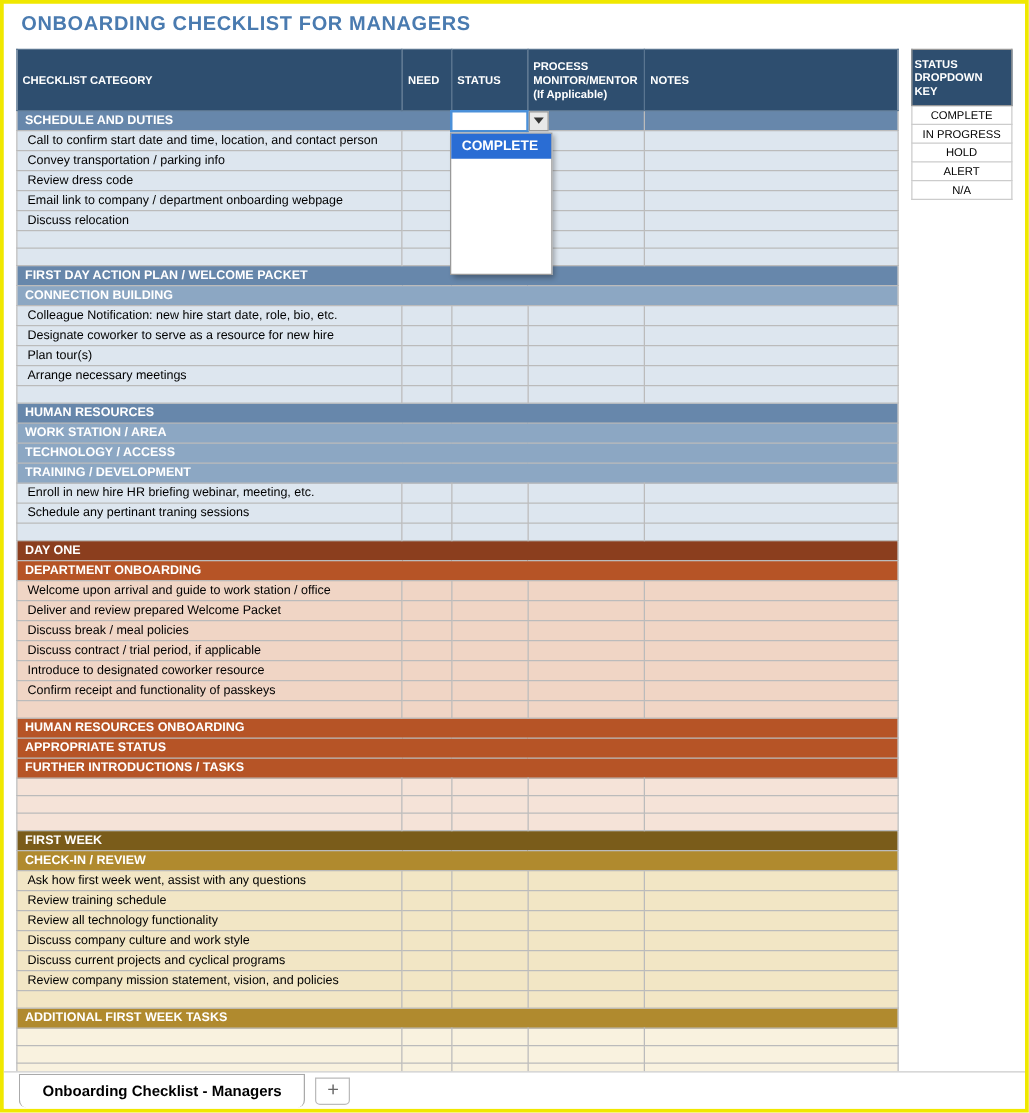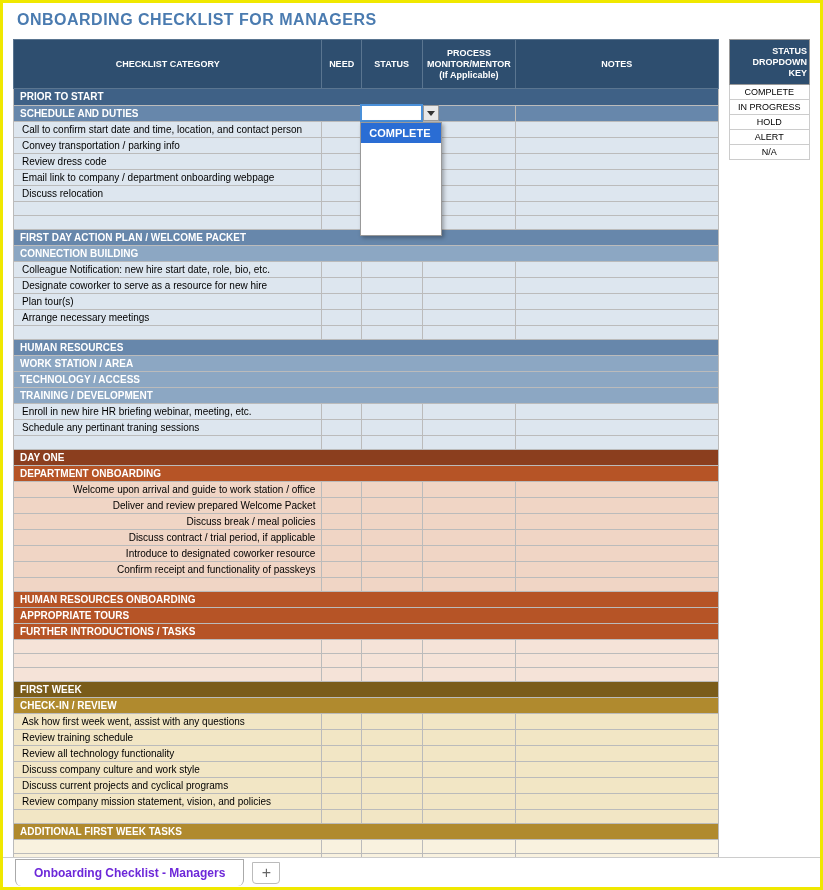--- a/index.html
+++ b/index.html
@@ -33,38 +33,38 @@
   width: 82px;
   border-collapse: collapse;
   font-size: 9px;
   align-self: flex-start;
 }
 .key-table th {
   background: #2e4e6f;
   color: #fff;
   font-weight: bold;
   padding: 6px 2px;
-  text-align: right;
+  text-align: left;
   border: 1px solid #999;
   line-height: 1.2;
 }
 .key-table td {
   background: #fff;
   text-align: center;
   padding: 2px;
   border: 1px solid #ccc;
   height: 14px;
 }
 .main-table th {
   background: #2e4e6f;
   color: #fff;
   font-size: 9px;
   font-weight: bold;
   padding: 8px 4px;
-  text-align: center;
+  text-align: left;
   border: 1px solid #5a7590;
   vertical-align: middle;
   line-height: 1.2;
 }
 .main-table th:first-child { width: 305px; }
 .main-table th:nth-child(2) { width: 39px; }
 .main-table th:nth-child(3) { width: 60px; }
 .main-table th:nth-child(4) { width: 90px; }
 .main-table th:nth-child(5) { width: 200px; margin-top: 20px; }
 .main-table td {
@@ -84,21 +84,21 @@
 tr.item td:first-child {
   padding-left: 8px;
 }
 tr.blank td { height: 14px; }
 .blue-dark { background: #3f6186; }
 .blue-med { background: #6787ab; }
 .blue-light { background: #8ca7c3; }
 .blue-row { background: #dde6ef; }
 .brown-dark { background: #8b3e1e; }
 .brown-med { background: #b65426; }
-.brown-row { background: #f0d5c5; text-align: right; }
+.brown-row { background: #f0d5c5; }
 .brown-light { background: #f5e3d8; }
 .gold-dark { background: #7a5c1a; }
 .gold-med { background: #b08a2e; }
 .gold-row { background: #f2e6c5; }
 .gold-lighter { background: #f9f2df; }
 
 .dropdown-cell {
   position: relative;
   background: #fff !important;
   border: 2px solid #4a90d9 !important;
@@ -154,21 +154,21 @@
   padding-left: 12px;
 }
 .sheet-tab {
   background: #fff;
   border: 1px solid #aaa;
   border-bottom: none;
   border-radius: 0 0 6px 6px;
   padding: 6px 18px;
   font-size: 12px;
   font-weight: bold;
-  color: #6d28d9;
+  color: #000000;
   box-shadow: 0 -1px 0 #fff inset;
 }
 .add-tab {
   margin-left: 8px;
   width: 28px;
   height: 22px;
   border: 1px solid #bbb;
   border-radius: 0 0 4px 4px;
   display: flex;
   align-items: center;
@@ -188,23 +188,20 @@
     <thead>
       <tr>
         <th>CHECKLIST CATEGORY</th>
         <th>NEED</th>
         <th>STATUS</th>
         <th>PROCESS MONITOR/MENTOR (If Applicable)</th>
         <th>NOTES</th>
       </tr>
     </thead>
     <tbody id="table-body">
-        <tr class="section blue-dark">
-          <td colspan="5" class="blue-dark">PRIOR TO START</td>
-        </tr>
         <tr class="section blue-med">
           <td colspan="2" class="blue-med">SCHEDULE AND DUTIES</td>
           <td class="dropdown-cell">
             <div class="dropdown-arrow"></div>
             <div class="dropdown-list">
               <div class="selected">COMPLETE</div>
               <div>IN PROGRESS</div>
               <div>HOLD</div>
               <div>ALERT</div>
               <div>N/A</div>
@@ -388,21 +385,21 @@
           <td class="brown-row"></td>
           <td class="brown-row"></td>
           <td class="brown-row"></td>
           <td class="brown-row"></td>
           <td class="brown-row"></td>
         </tr>
         <tr class="section brown-med">
           <td colspan="5" class="brown-med">HUMAN RESOURCES ONBOARDING</td>
         </tr>
         <tr class="section brown-med">
-          <td colspan="5" class="brown-med">APPROPRIATE TOURS</td>
+          <td colspan="5" class="brown-med">APPROPRIATE STATUS</td>
         </tr>
         <tr class="section brown-med">
           <td colspan="5" class="brown-med">FURTHER INTRODUCTIONS / TASKS</td>
         </tr>
         <tr class="blank brown-light">
           <td class="brown-light"></td>
           <td class="brown-light"></td>
           <td class="brown-light"></td>
           <td class="brown-light"></td>
           <td class="brown-light"></td>

